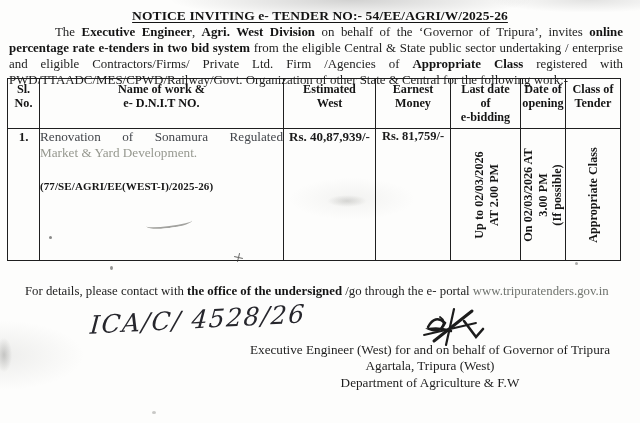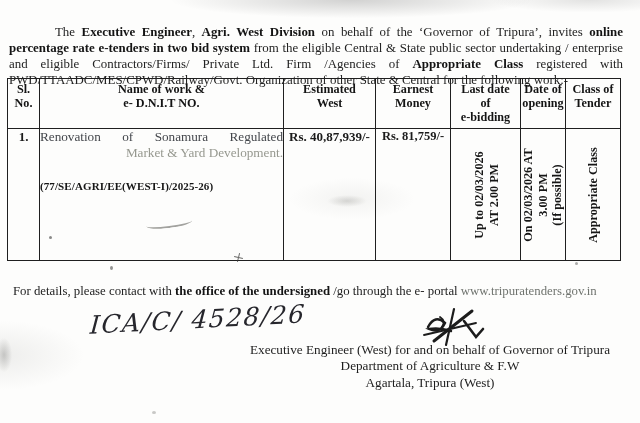--- a/index.html
+++ b/index.html
@@ -39,35 +39,35 @@
     border:1.4px solid #1f1f1f;vertical-align:top;padding:0;overflow:hidden;
   }
   tr.hdr td{
     height:46px;font-weight:bold;font-size:12.2px;line-height:14px;
     text-align:center;padding-top:3px;white-space:pre-line;color:#141414;
   }
   tr.body td{height:131px;position:relative;}
   .cell-sl{font-weight:bold;font-size:13px;text-align:center;padding-top:5px;}
   .cell-work{padding:9px 9px 0 11px;font-size:13.2px;line-height:16px;}
   .work-l1{display:block;text-align:justify;text-align-last:justify;color:#43464b;}
-  .work-l2{display:block;color:#96988f;text-align:right;}
+  .work-l2{display:block;color:#96988f;}
   .work-dnit{display:block;margin-top:17px;font-weight:bold;font-size:11px;color:#161616;letter-spacing:.1px;}
   .cell-money{text-align:center;font-weight:bold;}
   .est{padding-top:27px;font-size:13px;}
   .ear{padding-top:28px;font-size:12.5px;}
   .rot{
     position:absolute;top:50%;left:50%;
     transform:translate(-50%,-50%) rotate(-90deg);
     font-weight:bold;font-size:12.2px;line-height:14.5px;
     white-space:pre-line;text-align:center;width:130px;color:#161616;
   }
   .rot-wide{width:128px;}
   
   .footnote{
-    position:absolute;top:284px;left:13px;width:614px;
+    position:absolute;top:284px;left:25px;width:614px;
     font-size:12.8px;color:#232323;
   }
   .footnote .seg-b{font-weight:bold;color:#141414;}
   .handwritten{
     position:absolute;top:305px;left:90px;
     font-family:"DejaVu Serif", serif;font-style:italic;
     font-size:25px;letter-spacing:1.5px;color:#26262c;
     transform:rotate(-3deg) skewX(-7deg);white-space:nowrap;
   }
   .sigblock{
@@ -85,20 +85,21 @@
   .speck1{position:absolute;top:236px;left:49px;width:3px;height:3px;background:rgba(60,60,58,.6);border-radius:50%;}
   .speck2{position:absolute;top:266px;left:110px;width:3px;height:4px;background:rgba(60,60,58,.55);border-radius:50%;}
   .speck3{position:absolute;top:262px;left:575px;width:3px;height:3px;background:rgba(90,90,88,.5);border-radius:50%;}
   .speck4{position:absolute;top:411px;left:152px;width:4px;height:3px;background:rgba(120,120,118,.4);border-radius:50%;}
 </style>
 </head>
 <body>
 
 <div id="page">
 
+  <div class="title" style="white-space: pre-line;">NOTICE INVITING e- TENDER NO:- 54/EE/AGRI/W/2025-26</div>
 
   <div class="intro"><span class="seg-n">The </span><span class="seg-b">Executive Engineer</span><span class="seg-n">, </span><span class="seg-b">Agri.  West Division</span><span class="seg-n"> on behalf of the ‘Governor of Tripura’, invites </span><span class="seg-b">online percentage  rate e-tenders in two bid system</span><span class="seg-n"> from the eligible Central &amp; State public sector undertaking / enterprise and eligible Contractors/Firms/ Private Ltd. Firm /Agencies of </span><span class="seg-b">Appropriate Class</span><span class="seg-n"> registered with PWD/TTAADC/MES/CPWD/Railway/Govt. Organization of other State &amp; Central for the following work:-</span></div>
 
   <table class="tender">
     <colgroup>
       <col style="width:32px">
         <col style="width:244px">
         <col style="width:92px">
       <col style="width:75px">
         <col style="width:70px">
@@ -158,22 +159,22 @@
       <path d="M8,22 q7,-13 17,-4 q-5,11 -16,6 q10,-2 22,2" stroke-width="2.4"></path>
       <path d="M34,4 L26,40" stroke-width="2.2"></path>
       <path d="M44,16 l12,16 l7,-8" stroke-width="2.6"></path>
       <path d="M4,30 L56,18" stroke-width="1.8"></path>
       <path d="M20,12 q6,4 2,10" stroke-width="1.8"></path>
     </g>
   </svg>
 
   <div class="sigblock">
     <div style="white-space: pre-line;">Executive Engineer (West) for and on behalf of Governor of Tripura</div>
+    <div style="white-space: pre-line;">Agartala, Tripura (West)</div>
     <div style="white-space: pre-line;">Department of Agriculture &amp; F.W</div>
-    <div style="white-space: pre-line;">Agartala, Tripura (West)</div>
   </div>
 
   <div class="mark-plus"></div>
   <div class="smudge-dash"></div>
   <div class="smudge-cost"></div>
   <div class="smudge-edge"></div>
   <div class="speck1"></div>
   <div class="speck2"></div>
   <div class="speck3"></div>
   <div class="speck4"></div>

